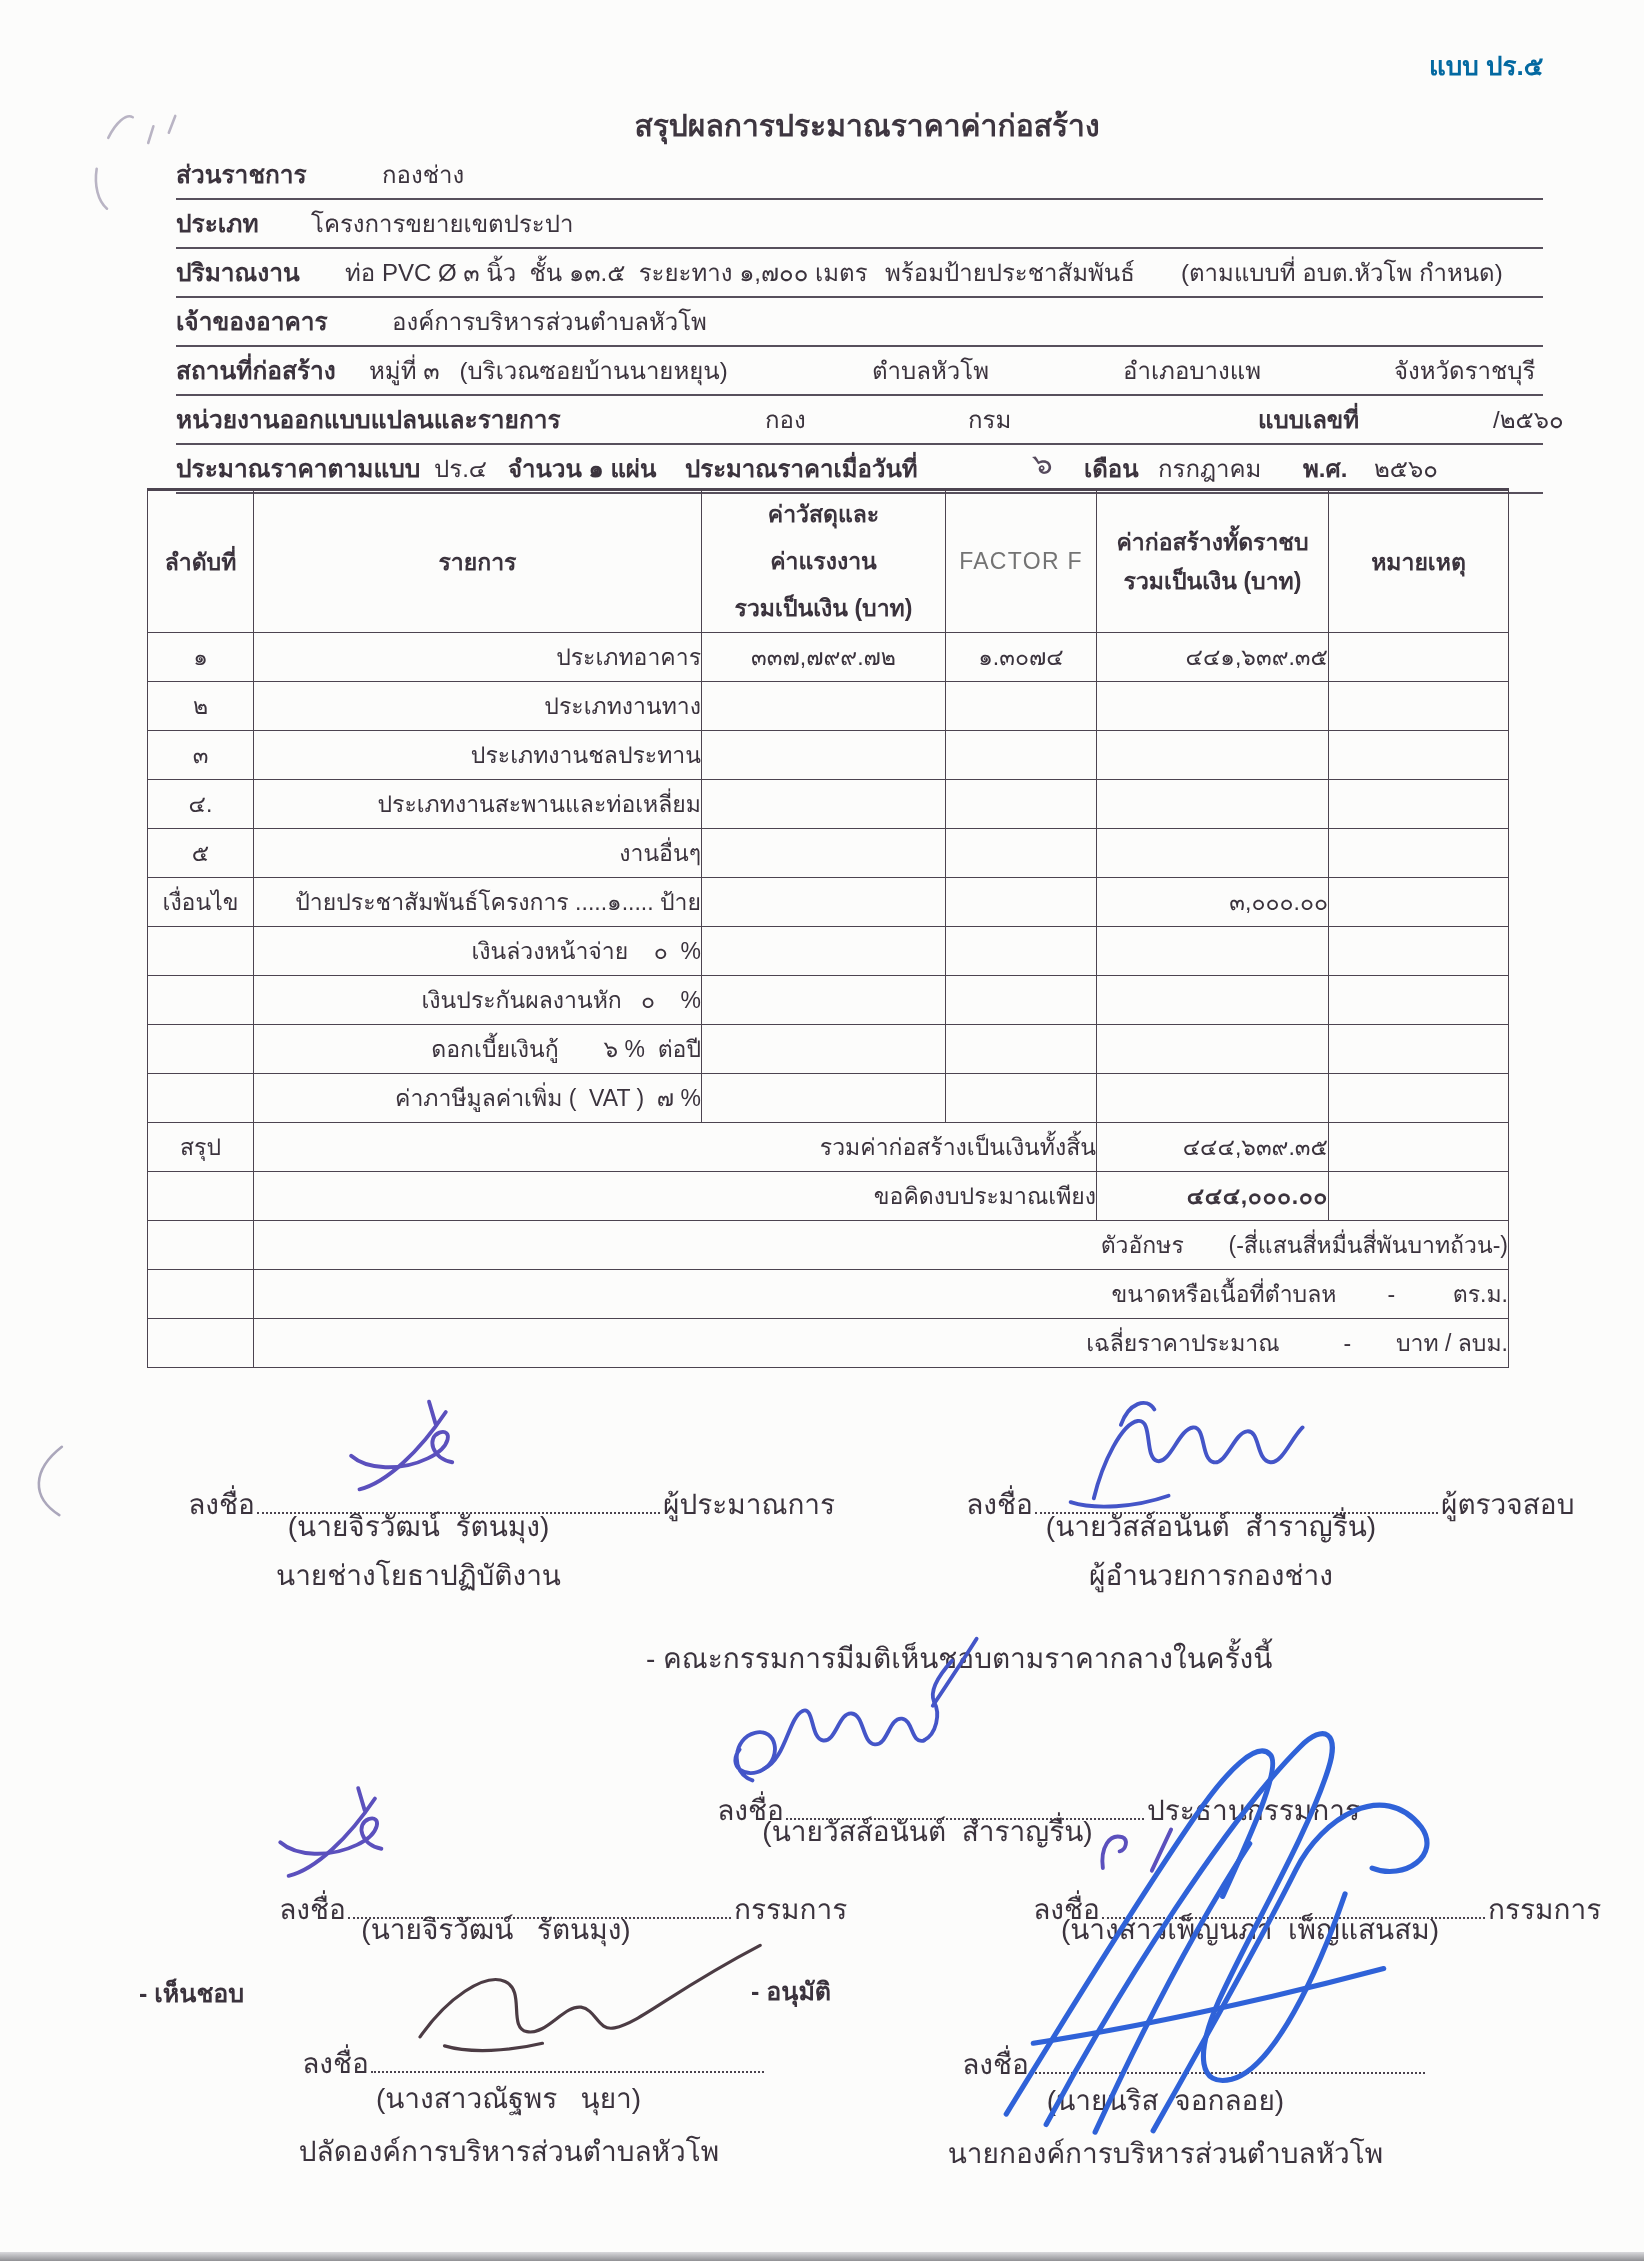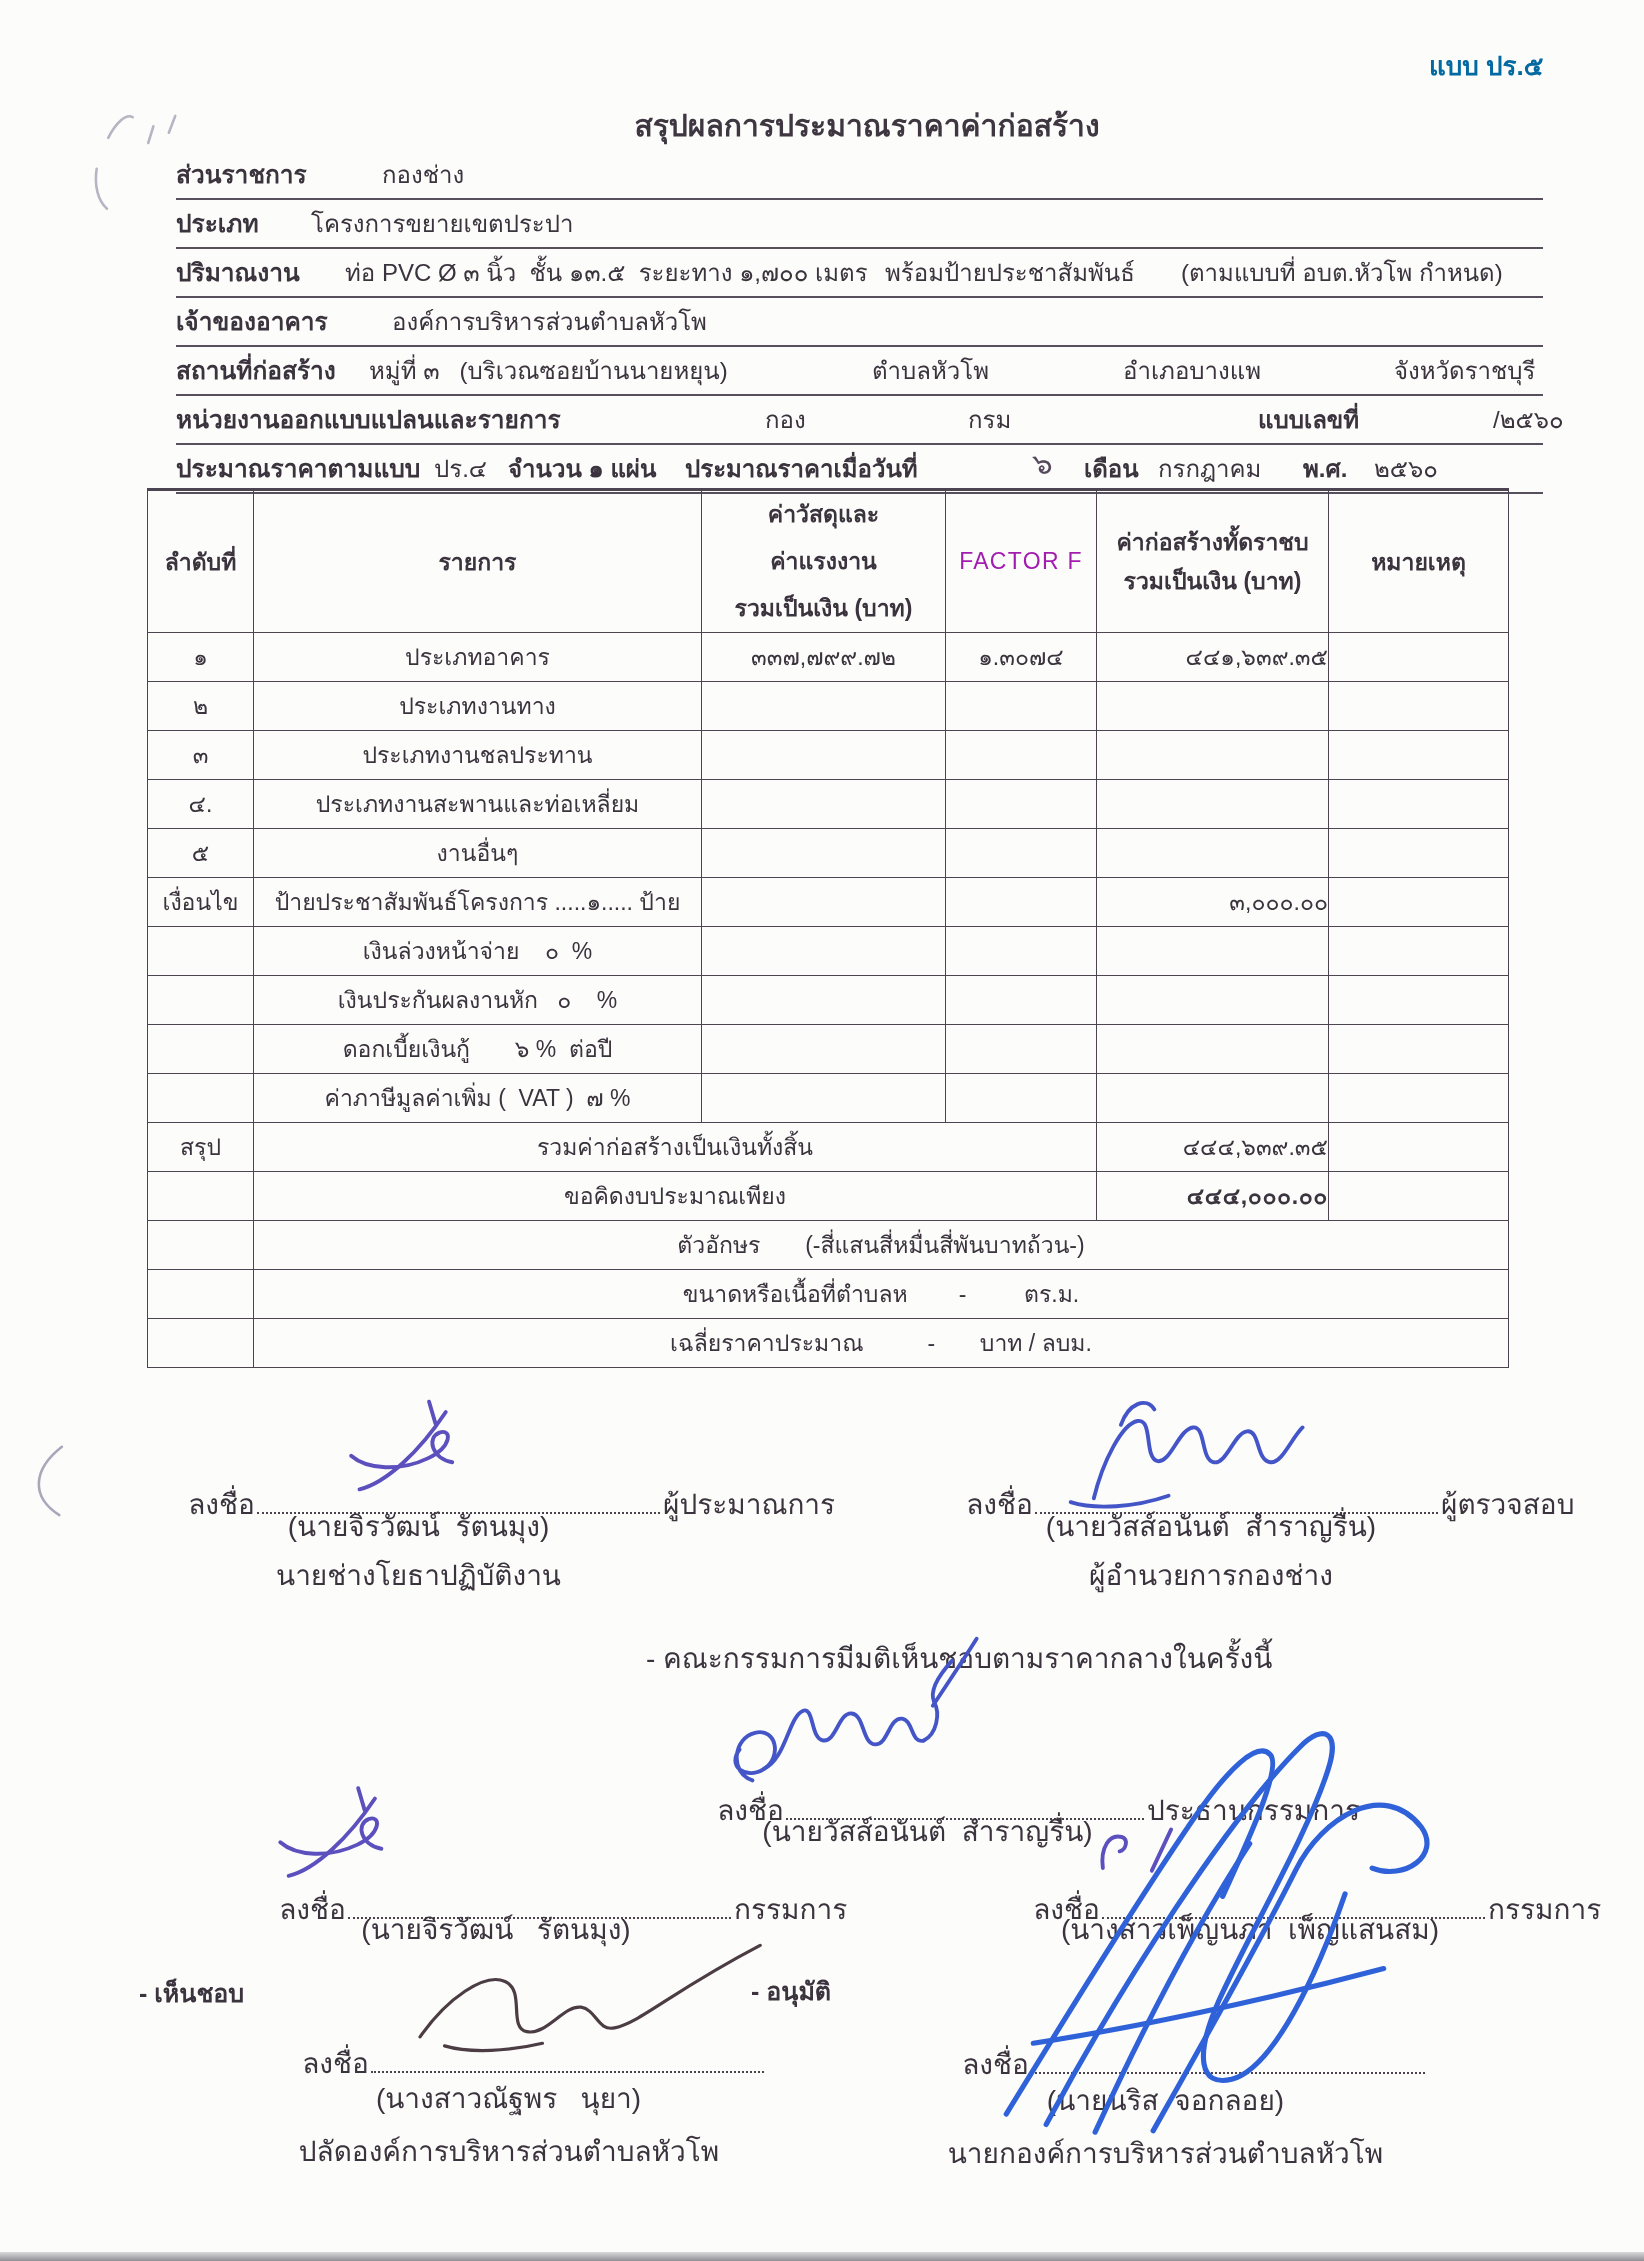--- a/index.html
+++ b/index.html
@@ -25,23 +25,23 @@
   .hand{position:absolute;bottom:5.2px;font-size:30px;color:#55495c;transform:rotate(-9deg);font-weight:400;}
   
   table.main{position:absolute;left:147px;top:488px;border-collapse:collapse;table-layout:fixed;
     width:1361px;font-size:23px;color:#3b333d;}
   table.main td,table.main th{border:1.9px solid #4c4450;padding:0;vertical-align:middle;overflow:hidden;}
   table.main thead tr{height:132px;}
   table.main tbody tr{height:49px;}
   th{font-weight:700;white-space:pre-line;text-align:center;}
   .th-mat{line-height:2.05;}
   .th-tot{line-height:1.7;}
-  .th-fac{font-weight:400;color:#a21caf;letter-spacing:1.3px;}
+  .th-fac{font-weight:400;color:#737373;letter-spacing:1.3px;}
   .c-no{text-align:center;}
-  .c-item{padding-left:26px;white-space:pre;text-align:center;}
+  .c-item{padding-left:26px;white-space:pre;text-align:right;}
   .c-mat{text-align:center;padding-right:26px;white-space:pre;}
   .c-fac{text-align:center;white-space:pre;}
   .c-tot{text-align:right;padding-right:35px;white-space:pre;}
   .bold-amt{font-weight:700;letter-spacing:0.6px;}
   .tbl-top{border-top-width:3.9px !important;}
   
   .sig{position:absolute;font-size:28px;white-space:pre;}
   .dots{display:inline-block;height:6.4px;border-bottom:2.6px dotted #4a434e;margin:0 2.6px;}
   .ctr{text-align:center;}
   .sec-label{font-weight:700;font-size:25px;}

